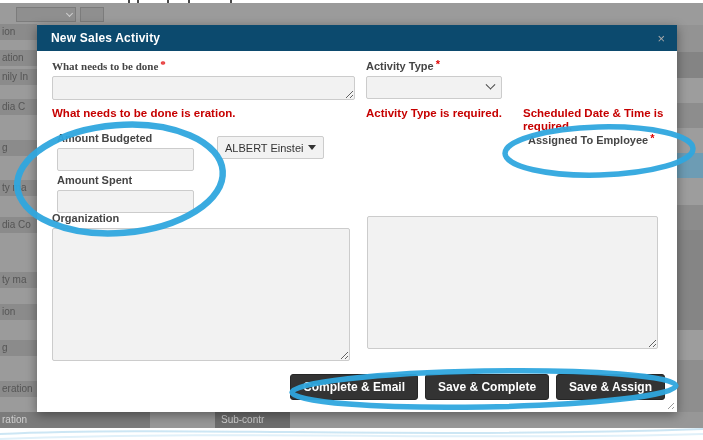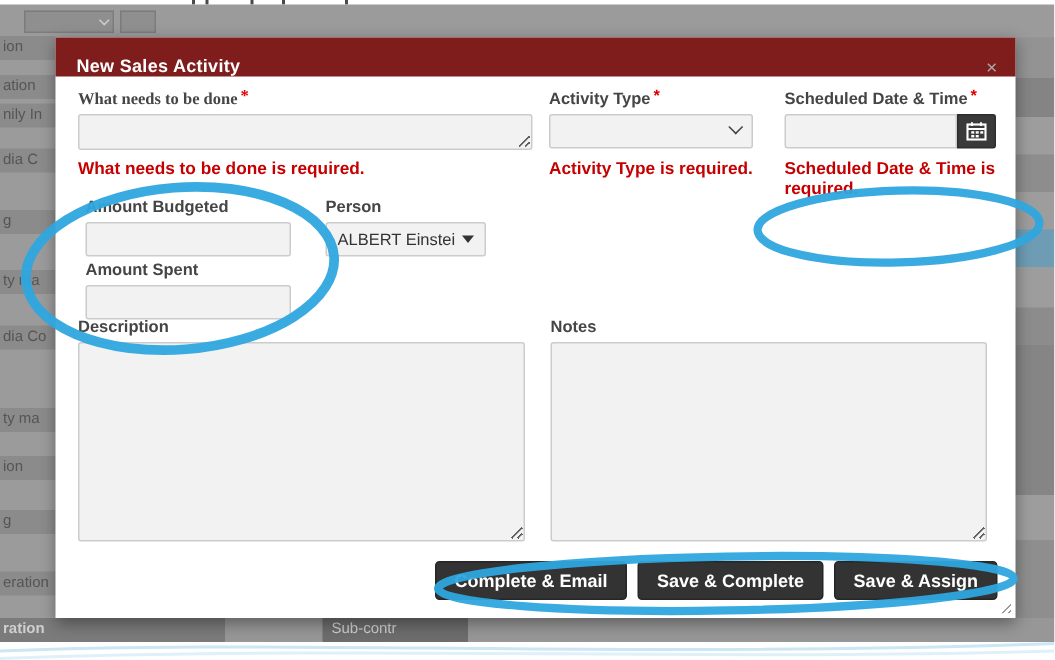--- a/index.html
+++ b/index.html
@@ -17,22 +17,22 @@
      color:#555; font-size:10px; line-height:16px; white-space:nowrap; overflow:hidden; padding-left:2px; }
   .rstripe { position:absolute; left:677px; width:26px; }
   .bottom-row { position:absolute; left:0; top:412px; width:703px; height:16px; background:#979797; }
   .bottom-seg { position:absolute; top:0; height:16px; font-size:10px; line-height:16px; color:#cfcfcf;
      white-space:nowrap; overflow:hidden; }
   .waves { position:absolute; left:0; top:426px; width:703px; height:14px; }
 
   
   .modal { position:absolute; left:37px; top:25px; width:640px; height:387px; background:#fff;
      box-shadow:0 3px 10px rgba(0,0,0,.4); }
-  .modal-header { position:absolute; left:0; top:0; width:100%; height:26px; background:#7f1d1d;
-     color:#fff; display:flex; align-items:flex-end; padding:0 12px 0 14px; }
+  .modal-header { position:absolute; left:0; top:0; width:100%; height:26px; background:#0c4a6e;
+     color:#fff; display:flex; align-items:center; padding:0 12px 0 14px; }
   .modal-title { font-size:12px; font-weight:bold; letter-spacing:.2px; }
   .modal-close { margin-left:auto; color:#a9a9a9; font-size:13px; line-height:13px; cursor:pointer; }
   .grp { position:absolute; }
   .lbl { font-size:11px; font-weight:bold; color:#454545; white-space:nowrap; }
   .req { color:#e00000; font-weight:bold; font-size:11px; vertical-align:2px; margin-left:2px; }
   .err { position:absolute; font-size:11.5px; font-weight:bold; color:#c60000; line-height:13px; }
   .inp, .ta, .sel { background:#f2f2f2; border:1px solid #ccc; border-radius:2px; font-family:inherit;
      font-size:11px; color:#333; }
   .inp { height:23px; padding:0 5px; width:100%; }
   .ta  { width:100%; resize:both; padding:3px 5px; }
@@ -100,94 +100,74 @@
       <div class="rstripe" style="top:150px; height:25px; background:#6d9cb4;"></div>
       <div class="rstripe" style="top:175px; height:27px;  background:#9d9d9d;"></div>
       <div class="rstripe" style="top:202px; height:25px;  background:#8c8c8c;"></div>
       <div class="rstripe" style="top:227px; height:100px; background:#858585;"></div>
       <div class="rstripe" style="top:327px; height:30px;  background:#9d9d9d;"></div>
       <div class="rstripe" style="top:357px; height:52px;  background:#8e8e8e;"></div>
     </div>
   </div>
 
   <div class="bottom-row">
-    <div class="bottom-seg" style="left:0; width:150px; background:#7b7b7b; padding-left:2px;font-weight:bold;">ration</div>
-    <div class="bottom-seg" style="left:215px; width:97px; background:#6d6d6d; padding-left:6px;">Sub-contr</div>
+    <div class="bottom-seg" style="left:0; width:150px; background:#7b7b7b; padding-left:2px;">ration</div>
+    <div class="bottom-seg" style="left:215px; width:75px; background:#6d6d6d; padding-left:6px;">Sub-contr</div>
   </div>
 
   <div class="modal">
     <div class="modal-header">
       <span class="modal-title">New Sales Activity</span>
       <span class="modal-close">×</span>
     </div>
 
     <div class="grp" style="left:15px; top:33px; width:303px;font-family:Liberation Serif, serif;">
       <div class="lbl"><span>What needs to be done</span><span class="req">*</span></div>
       <textarea class="ta" style="height: 24px; margin-top: 4px;"></textarea>
     </div>
-    <div class="err" style="left:15px; top:82px;">What needs to be done is required.</div>
+    <div class="err" style="left:15px; top:82px;">What needs to be done is eration.</div>
 
     <div class="grp" style="left:329px; top:33px; width:136px;">
       <div class="lbl"><span>Activity Type</span><span class="req">*</span></div>
       <div class="sel" style="margin-top:4px;">
         <span class="val"></span>
         <span class="chev"></span>
       </div>
     </div>
     <div class="err" style="left:329px; top:82px;">Activity Type is required.</div>
 
-    <div class="grp" style="left:486px; top:33px; width:141px;">
-      <div class="lbl"><span>Scheduled Date &amp; Time</span><span class="req">*</span></div>
-      <div class="datewrap" style="margin-top:4px;">
-        <input class="inp" style="border-radius: 2px 0px 0px 2px;" value="">
-        <span class="datebtn">
-          <svg width="14" height="13" viewBox="0 0 14 13">
-            <rect x="1" y="2" width="12" height="10" fill="none" stroke="#fff" stroke-width="1.4"></rect>
-            <line x1="1" y1="5" x2="13" y2="5" stroke="#fff" stroke-width="1.4"></line>
-            <line x1="4" y1="0.5" x2="4" y2="3" stroke="#fff" stroke-width="1.4"></line>
-            <line x1="10" y1="0.5" x2="10" y2="3" stroke="#fff" stroke-width="1.4"></line>
-            <rect x="3.5" y="6.5" width="2" height="1.6" fill="#fff"></rect>
-            <rect x="6.5" y="6.5" width="2" height="1.6" fill="#fff"></rect>
-            <rect x="9.5" y="6.5" width="2" height="1.6" fill="#fff"></rect>
-            <rect x="3.5" y="9" width="2" height="1.6" fill="#fff"></rect>
-            <rect x="6.5" y="9" width="2" height="1.6" fill="#fff"></rect>
-          </svg>
-        </span>
-      </div>
-    </div>
     <div class="err" style="left:486px; top:82px; width:160px;">Scheduled Date &amp; Time is required.</div>
 
     <div class="grp" style="left:20px; top:107px; width:137px;">
       <div class="lbl">Amount Budgeted</div>
       <input class="inp" style="margin-top: 4px;" value="">
     </div>
 
     <div class="grp" style="left:180px; top:107px; width:107px;">
-      <div class="lbl">Person</div>
       <div class="sel" style="margin-top:4px;">
         <span class="val">ALBERT Einstein</span>
         <span class="tri"></span>
       </div>
     </div>
 
 
     <div class="grp" style="left:491px; top:107px; width:111px;">
+      <div class="lbl"><span>Assigned To Employee</span><span class="req">*</span></div>
     </div>
 
     <div class="grp" style="left:20px; top:149px; width:137px;">
       <div class="lbl">Amount Spent</div>
       <input class="inp" style="margin-top: 4px;" value="">
     </div>
 
     <div class="grp" style="left:15px; top:187px; width:298px;">
-      <div class="lbl">Description</div>
+      <div class="lbl">Organization</div>
       <textarea class="ta" style="height: 133px; margin-top: 4px;"></textarea>
     </div>
     <div class="grp" style="left:330px; top:187px; width:291px;">
-      <div class="lbl">Notes</div>
       <textarea class="ta" style="height: 133px; margin-top: 4px;"></textarea>
     </div>
 
     <div class="btnrow">
       <button class="btn">Complete &amp; Email</button>
       <button class="btn">Save &amp; Complete</button>
       <button class="btn">Save &amp; Assign</button>
     </div>
 
     <div class="grip"></div>

